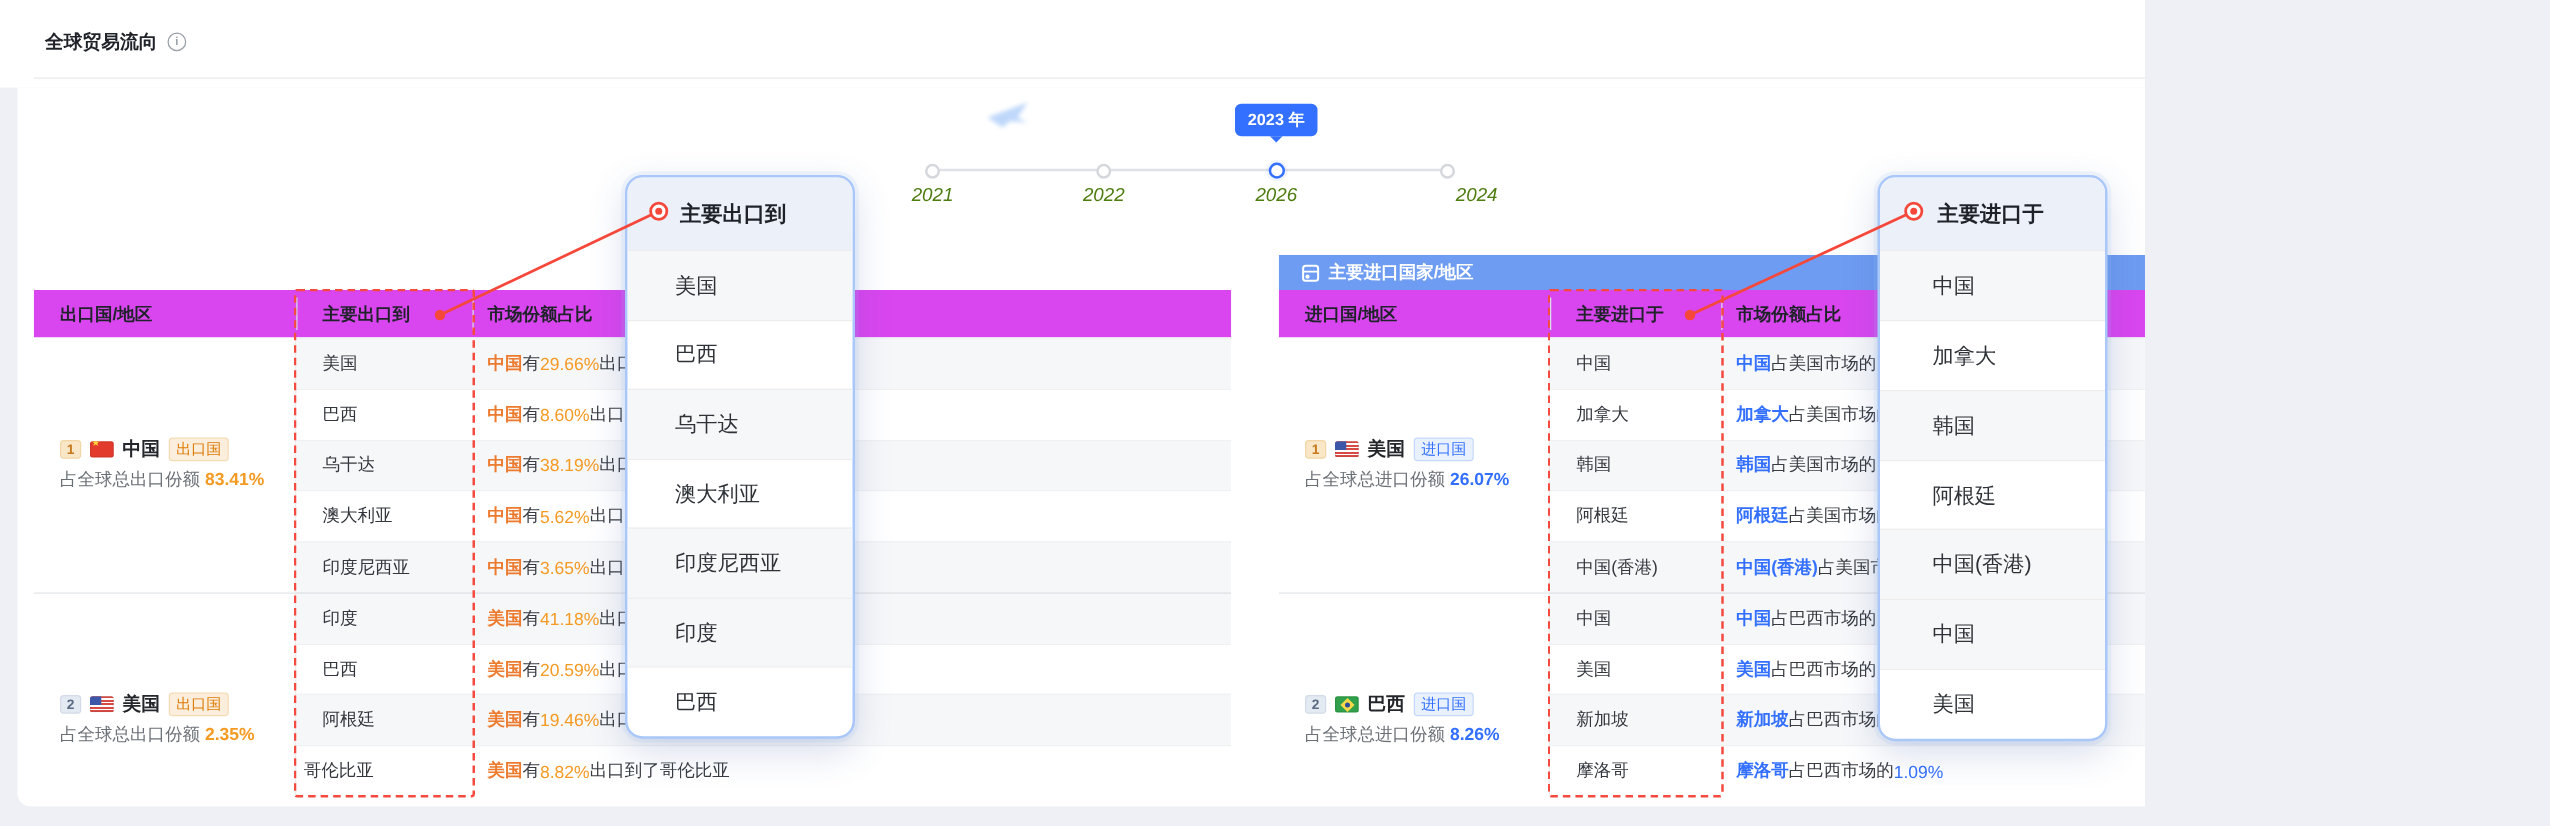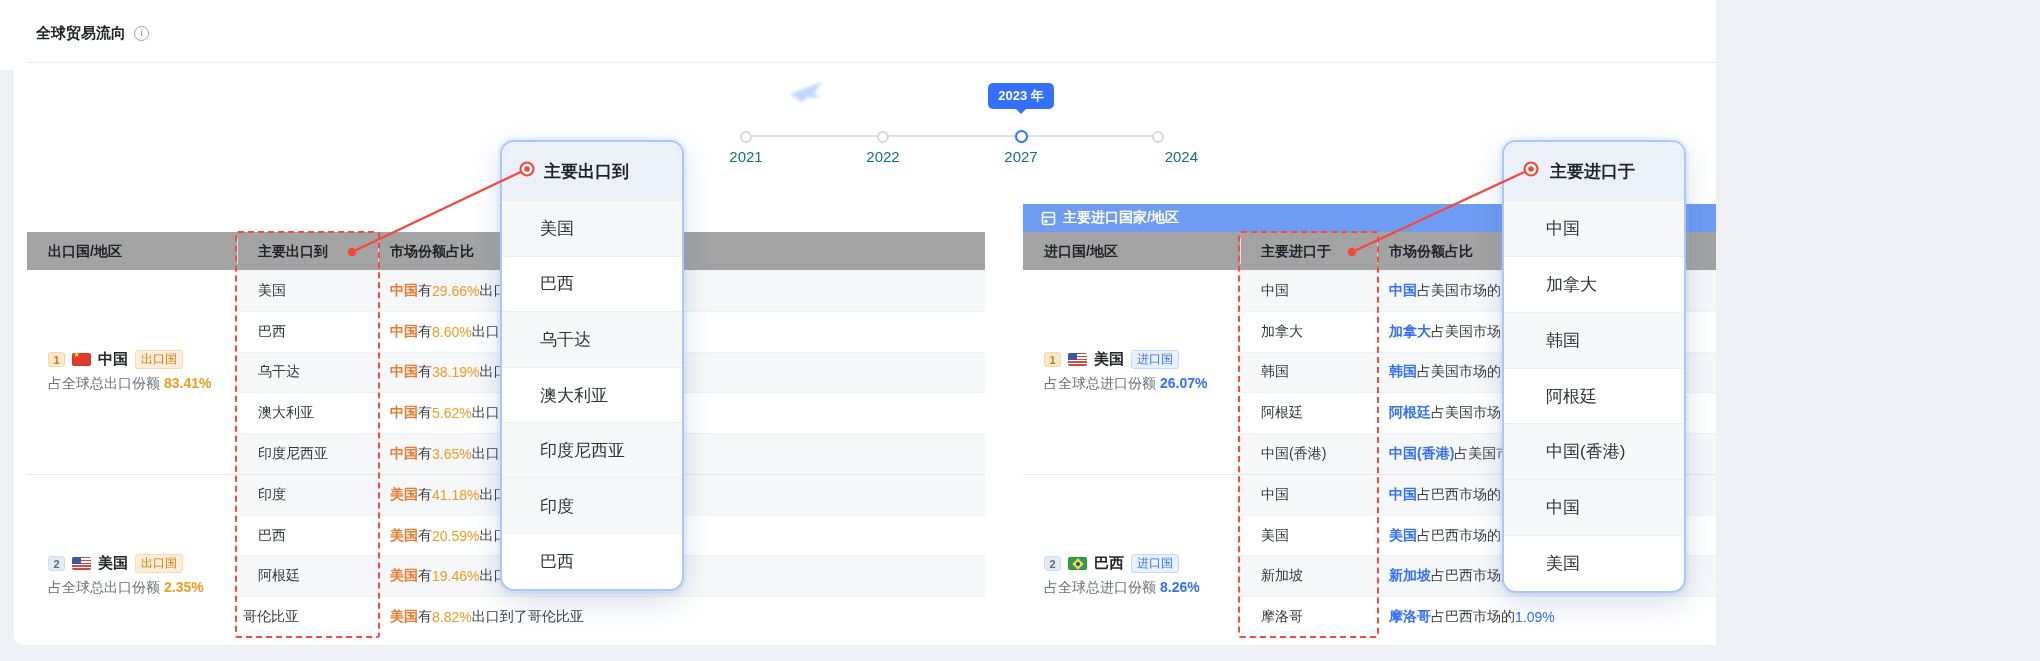--- a/index.html
+++ b/index.html
@@ -15,32 +15,32 @@
   .divider{left:27px;top:62px;right:0;height:1px;background:#e9eaec;}
 
   
   .card{left:14px;top:70px;width:2012px;height:575px;background:#ffffff;border-radius:0 0 10px 10px;}
 
   
   .plane{left:788px;top:78px;width:44px;height:26px;opacity:.5;filter:blur(1.6px);}
   .tl-line{left:746px;top:135px;width:412px;height:2px;background:#dfe1e6;border-radius:2px;}
   .tl-dot{width:8px;height:8px;border-radius:50%;background:#fff;border:2px solid #d4d7dc;top:131px;}
   .tl-dot.active{width:9px;height:9px;border-color:#3370FF;top:130px;box-shadow:0 0 0 2px rgba(51,112,255,.08);}
-  .tl-label{top:148px;width:80px;text-align:center;font-size:15px;color:#0f766e;}
+  .tl-label{top:148px;width:80px;text-align:center;font-size:15px;color:#4d7c0f;font-style:italic;}
   .tooltip{left:988px;top:83px;width:66px;height:26px;background:#3370FF;border-radius:5px;color:#fff;
            font-size:13px;font-weight:700;text-align:center;line-height:26px;}
   .tooltip:after{content:"";position:absolute;left:50%;bottom:-5px;margin-left:-5px;border-left:5px solid transparent;
            border-right:5px solid transparent;border-top:5px solid #3370FF;}
 
   
   .tbl{overflow:hidden;background:#fff;z-index:10;}
   .tbl .bar{position:absolute;left:0;top:0;right:0;height:28px;color:#fff;font-size:14px;font-weight:700;
             display:flex;align-items:center;padding-left:18px;box-sizing:border-box;}
   .tbl .bar svg{margin-right:7px;}
-  .tbl .cols{position:absolute;left:0;top:28px;right:0;height:38px;background:#a3a3a3;}
+  .tbl .cols{position:absolute;left:0;top:28px;right:0;height:38px;background:#d946ef;}
   .tbl .colh{position:absolute;top:0;height:38px;line-height:38px;font-size:14px;font-weight:700;color:#1f2329;}
   .tbl .coldiv{position:absolute;top:34px;bottom:0;width:1px;background:#d9deea;top:33px;height:26px;top:6px;}
   .tbl .rows{position:absolute;left:0;top:66px;right:0;bottom:0;}
   .gcell{position:absolute;left:0;background:#fff;border-right:1px solid #ececec;box-sizing:border-box;
          display:flex;flex-direction:column;justify-content:center;padding-left:21px;row-gap:6px;}
   .gline1{display:flex;align-items:center;gap:7px;font-size:15px;font-weight:600;color:#23262b;}
   .gline2{font-size:14px;color:#6b7077;}
   .gline2 .pct-o{color:#F59A23;font-weight:600;margin-left:4px;}
   .gline2 .pct-b{color:#3370FF;font-weight:600;margin-left:4px;}
   .rank{min-width:17px;height:15px;padding:0 2px;border-radius:3px;font-size:11px;font-weight:700;
@@ -106,21 +106,21 @@
   <div class="abs tl-line"></div>
   <div id="tl-dots">
       <div class="abs tl-dot" style="left: 740px;"></div>
       <div class="abs tl-dot" style="left: 877px;"></div>
       <div class="abs tl-dot active" style="left: 1015px;"></div>
       <div class="abs tl-dot" style="left: 1152px;"></div>
     </div>
   <div id="tl-labels">
       <div class="abs tl-label" style="left: 706px;">2021</div>
       <div class="abs tl-label" style="left: 843px;">2022</div>
-      <div class="abs tl-label" style="left: 981px;">2027</div>
+      <div class="abs tl-label" style="left: 981px;">2026</div>
       <div class="abs tl-label" style="left: 1118px; text-align: right;">2024</div>
     </div>
 
   <div id="tables">
       <div class="abs tbl" style="left: 27px; top: 204px; width: 958px; height: 433px;">
         <div class="cols">
           <span class="colh" style="left:21px">出口国/地区</span>
           <span class="colh" style="left:231px">主要出口到</span>
           <span class="colh" style="left:363px">市场份额占比</span>
           <span class="coldiv" style="left:210px"></span>

